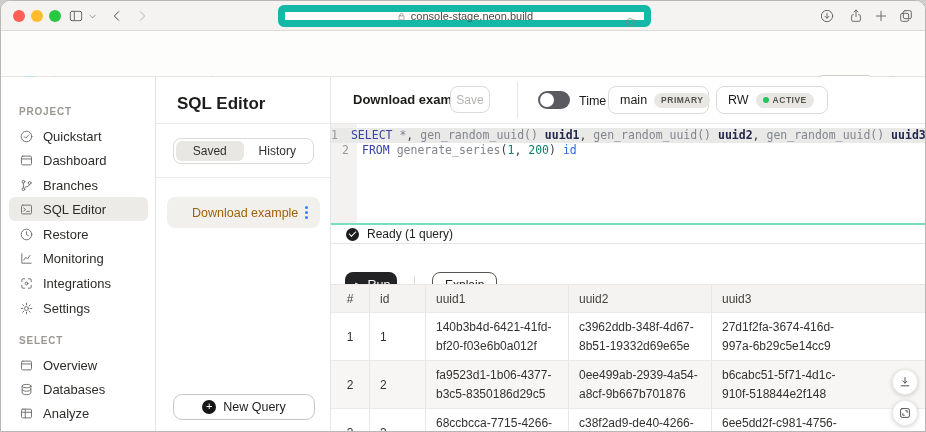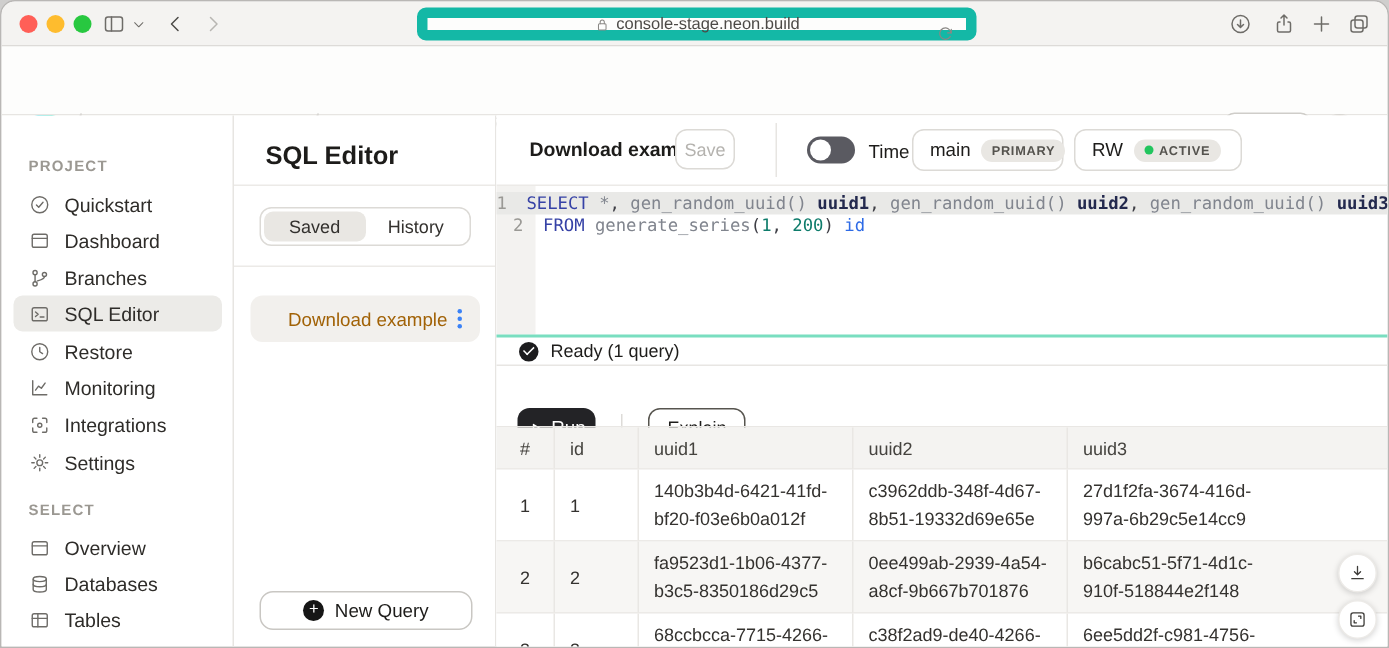--- a/index.html
+++ b/index.html
@@ -251,21 +251,21 @@
           <path d="M5 6.5v11c0 1.5 3.1 2.7 7 2.7s7-1.2 7-2.7v-11"></path>
           <path d="M5 12c0 1.5 3.1 2.7 7 2.7s7-1.2 7-2.7"></path>
         </svg>
       <span>Databases</span>
     </div>
     <div class="side-item" style="top:324px">
       <svg class="ic" width="15" height="15" viewBox="0 0 24 24">
           <rect x="4" y="5" width="16" height="14" rx="2"></rect>
           <path d="M4 10h16M10 5v14"></path>
         </svg>
-      <span>Tables</span>
+      <span>Analyze</span>
     </div>
     <div class="side-item" style="top:349px">
       <svg class="ic" width="15" height="15" viewBox="0 0 24 24">
           <circle cx="12" cy="9" r="3"></circle>
           <path d="M6 19c0-3 2.7-5 6-5s6 2 6 5"></path>
         </svg>
       <span>Roles</span>
     </div>
   </div>
 

